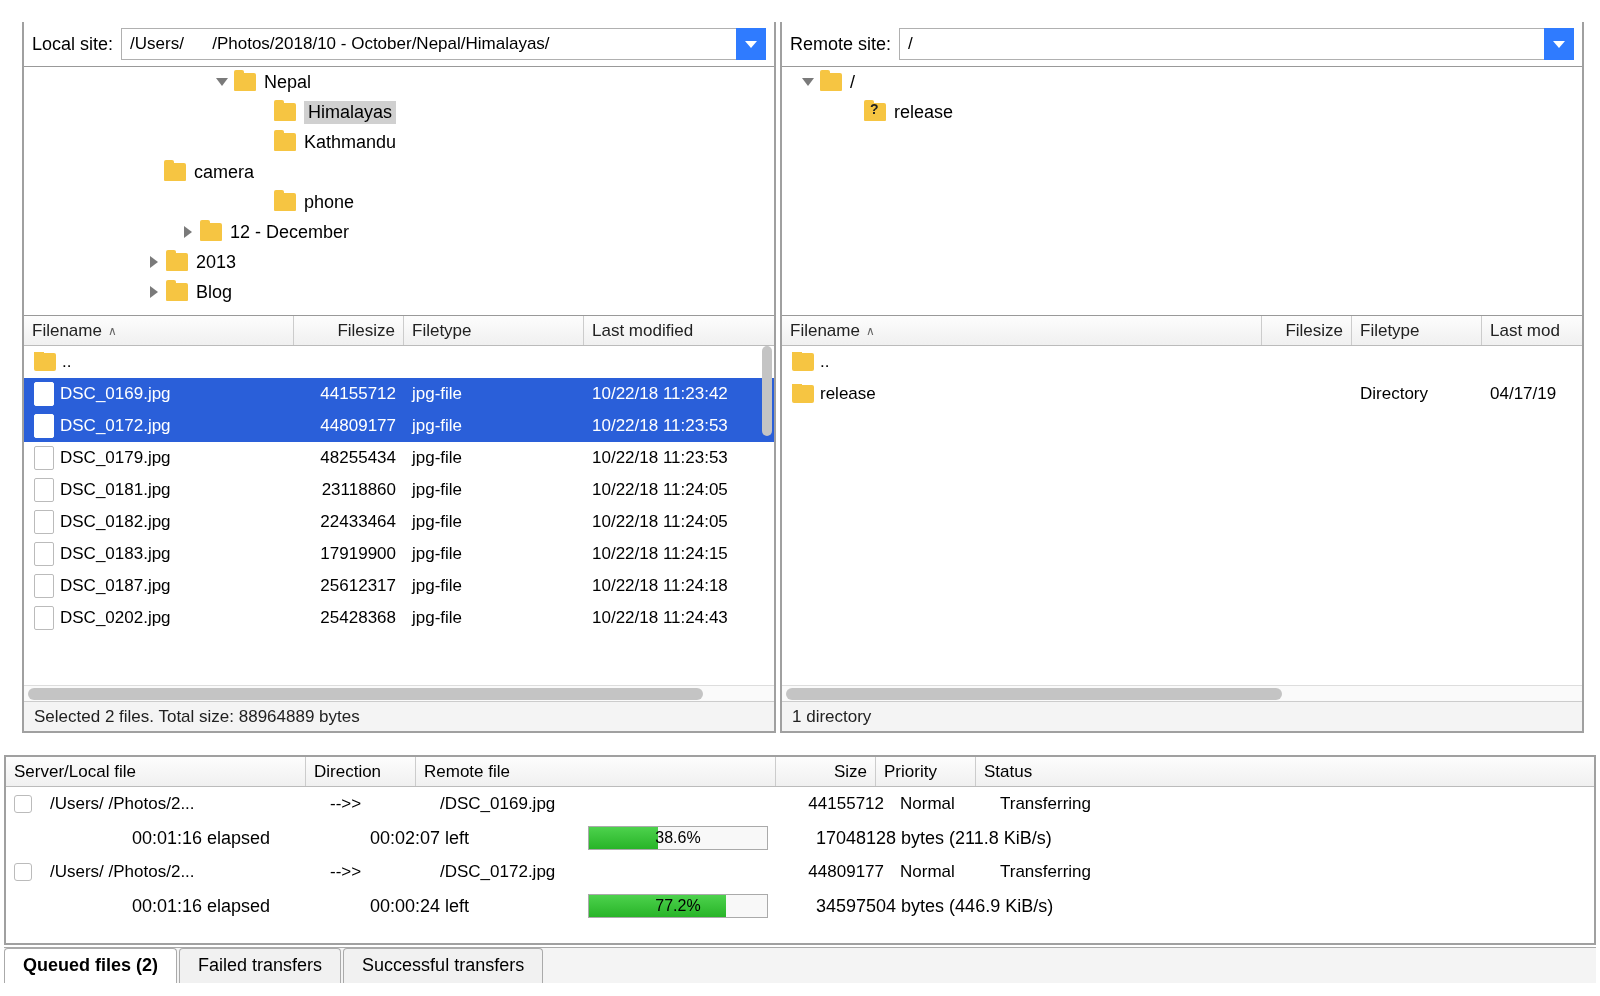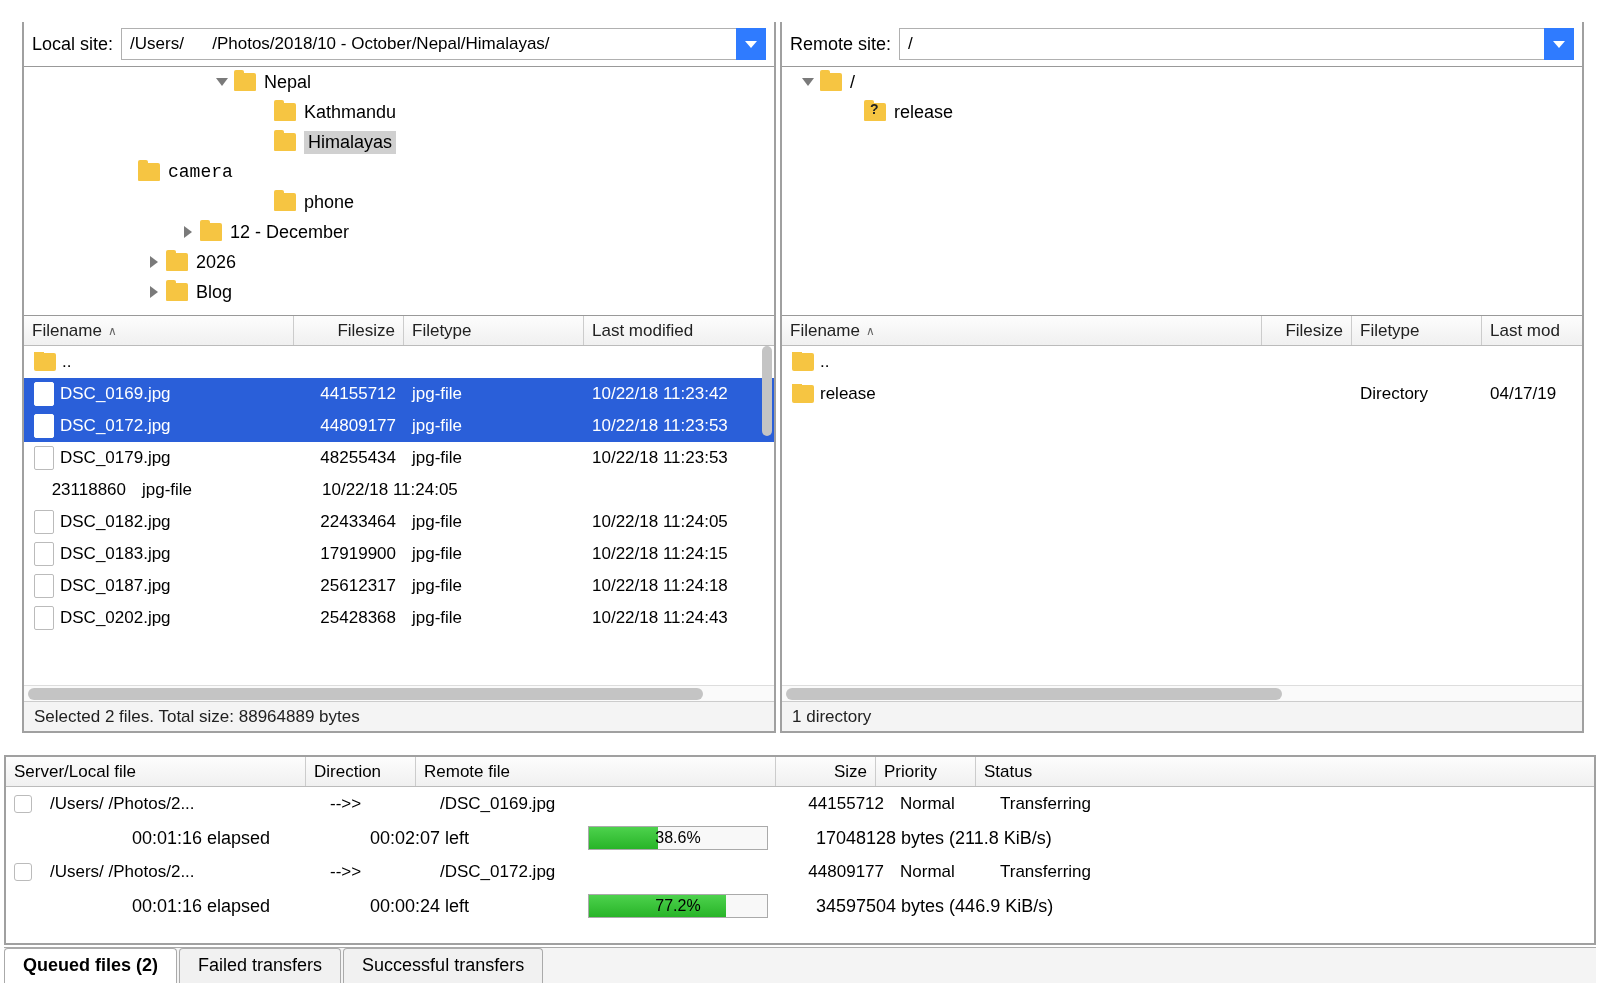--- a/index.html
+++ b/index.html
@@ -129,28 +129,28 @@
           <div class="tree-row" style="padding-left: 190px;">
             <span class="disclosure">
               <span class="tri-down"></span>
             </span>
             <span class="folder"></span>
             <span class="tree-label">Nepal</span>
           </div>
           <div class="tree-row" style="padding-left: 230px;">
             <span class="disclosure"></span>
             <span class="folder"></span>
-            <span class="tree-label">Kathmandu</span>
+            <span class="tree-label selected">Himalayas</span>
           </div>
           <div class="tree-row" style="padding-left: 230px;">
             <span class="disclosure"></span>
             <span class="folder"></span>
-            <span class="tree-label selected">Himalayas</span>
-          </div>
-          <div class="tree-row" style="padding-left: 94px; font-family: Liberation Mono, monospace;">
+            <span class="tree-label">Kathmandu</span>
+          </div>
+          <div class="tree-row" style="padding-left: 120px;">
             <span class="disclosure"></span>
             <span class="folder"></span>
             <span class="tree-label">camera</span>
           </div>
           <div class="tree-row" style="padding-left: 230px;">
             <span class="disclosure"></span>
             <span class="folder"></span>
             <span class="tree-label">phone</span>
           </div>
           <div class="tree-row" style="padding-left: 156px;">
@@ -158,21 +158,21 @@
               <span class="tri-right"></span>
             </span>
             <span class="folder"></span>
             <span class="tree-label">12 - December</span>
           </div>
           <div class="tree-row" style="padding-left: 122px;">
             <span class="disclosure">
               <span class="tri-right"></span>
             </span>
             <span class="folder"></span>
-            <span class="tree-label">2026</span>
+            <span class="tree-label">2013</span>
           </div>
           <div class="tree-row" style="padding-left: 122px;">
             <span class="disclosure">
               <span class="tri-right"></span>
             </span>
             <span class="folder"></span>
             <span class="tree-label">Blog</span>
           </div>
         </div>
     </div>
@@ -225,20 +225,24 @@
           <div class="file-row">
             <div class="fc lc-name" style="display: flex; align-items: center;">
               <span class="file-icon"></span>
               <span>DSC_0179.jpg</span>
             </div>
             <div class="fc lc-size" style="text-align: right;">48255434</div>
             <div class="fc lc-type">jpg-file</div>
             <div class="fc lc-mod">10/22/18 11:23:53</div>
           </div>
           <div class="file-row">
+            <div class="fc lc-name" style="display: flex; align-items: center;">
+              <span class="file-icon"></span>
+              <span>DSC_0181.jpg</span>
+            </div>
             <div class="fc lc-size" style="text-align: right;">23118860</div>
             <div class="fc lc-type">jpg-file</div>
             <div class="fc lc-mod">10/22/18 11:24:05</div>
           </div>
           <div class="file-row">
             <div class="fc lc-name" style="display: flex; align-items: center;">
               <span class="file-icon"></span>
               <span>DSC_0182.jpg</span>
             </div>
             <div class="fc lc-size" style="text-align: right;">22433464</div>

